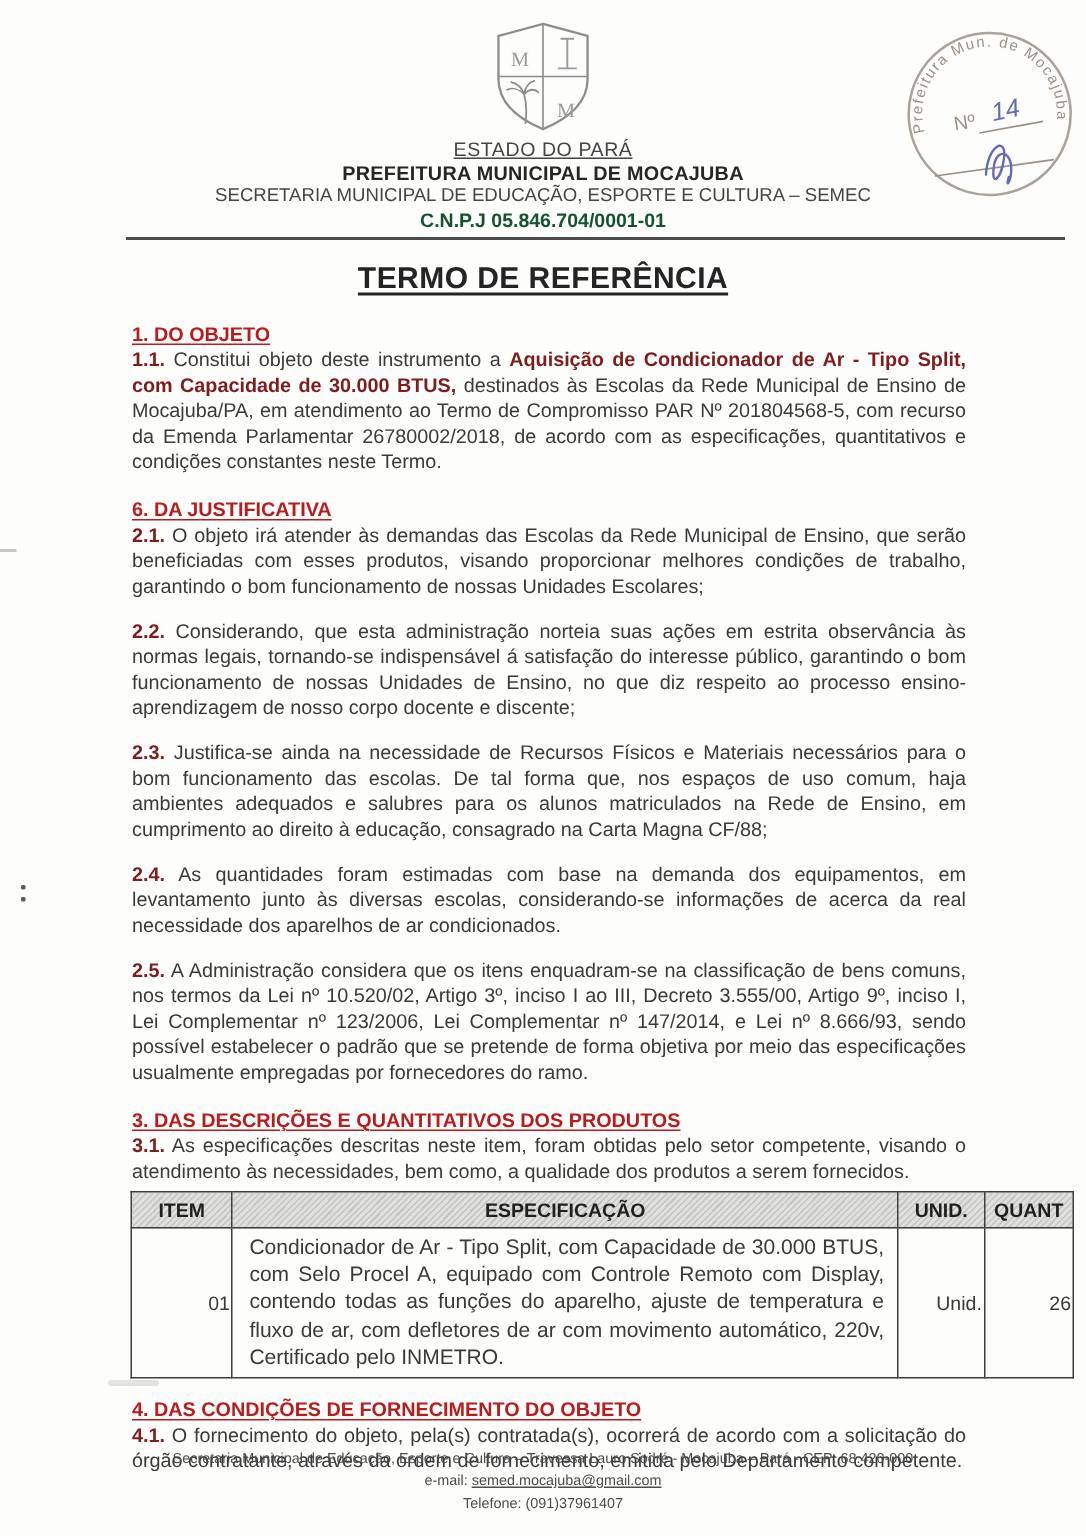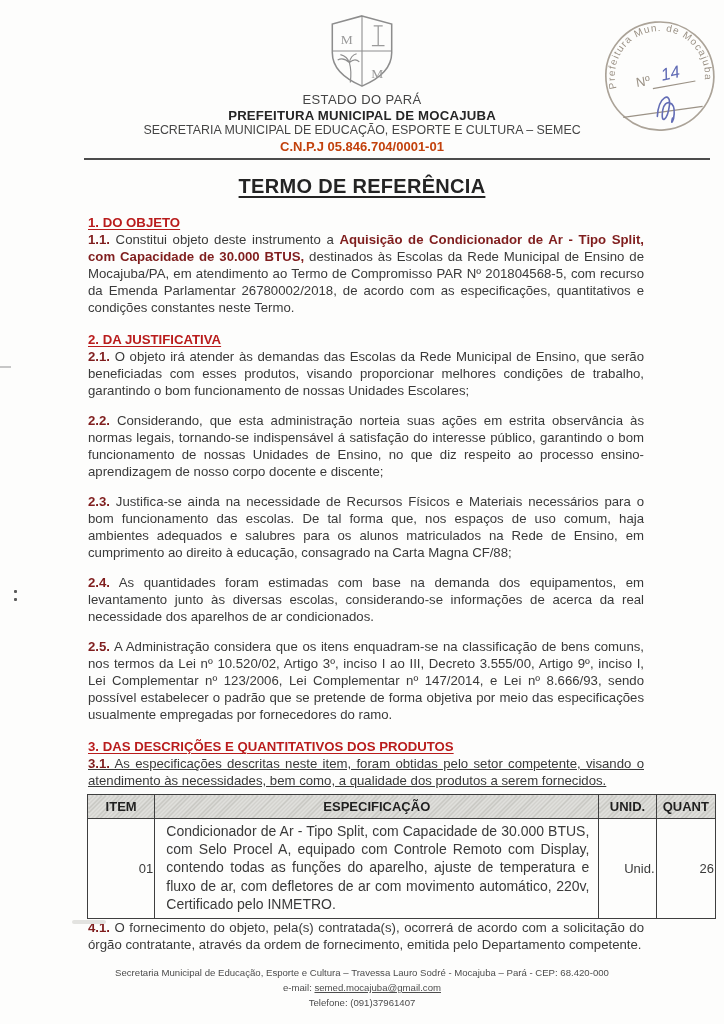--- a/index.html
+++ b/index.html
@@ -5,24 +5,24 @@
   html,body{margin:0;padding:0;background:#e8e8e8;}
   .page{
     position:relative;width:724px;height:1024px;margin:0 auto;
     background:#fdfdfc;overflow:hidden;
     font-family:"Liberation Sans","DejaVu Sans",sans-serif;
     color:#3a3a3a;
   }
   
   .letterhead{padding-top:12px;text-align:center;line-height:15.5px;}
   .shield{display:block;margin:0 auto 2px auto;}
-  .h-state{font-size:13px;color:#454545;letter-spacing:.4px;}
+  .h-state{font-size:13px;color:#454545;letter-spacing:.4px;text-decoration:underline;}
   .h-muni{font-size:13.2px;font-weight:bold;color:#262626;letter-spacing:.2px;}
   .h-secr{font-size:12.4px;color:#454545;text-align:center;}
-  .h-cnpj{font-size:13px;font-weight:bold;color:#c2410c;}
+  .h-cnpj{font-size:13px;font-weight:bold;color:#14532d;}
   .rule{margin:4px 14px 0 84px;border-top:2px solid #4c4c4c;height:0;}
   
   .stamp{position:absolute;top:18px;right:6px;transform:rotate(-5deg);opacity:.92;}
   
   .title-wrap{text-align:center;margin-top:15px;}
   .doc-title{
     font-size:20px;font-weight:bold;color:#242424;letter-spacing:.3px;
     text-decoration:underline;text-underline-offset:3px;text-decoration-thickness:1.5px;
   }
   
@@ -105,29 +105,29 @@
 
   <div class="title-wrap">
     <span class="doc-title">TERMO DE REFERÊNCIA</span>
   </div>
 
   <div class="doc-body">
 
     <div class="sec-heading first">1. DO OBJETO</div>
     <p class="para"><b>1.1.</b><span> Constitui objeto deste instrumento a </span><b>Aquisição de Condicionador de Ar - Tipo Split, com Capacidade de 30.000 BTUS,</b><span> destinados às Escolas da Rede Municipal de Ensino de Mocajuba/PA, em atendimento ao Termo de Compromisso PAR Nº 201804568-5, com recurso da Emenda Parlamentar 26780002/2018, de acordo com as especificações, quantitativos e condições constantes neste Termo.</span></p>
 
-    <div class="sec-heading">2. DA JUSTIFICATIVA</div>
+    <div class="sec-heading">6. DA JUSTIFICATIVA</div>
     <p class="para"><b>2.1.</b><span> O objeto irá atender às demandas das Escolas da Rede Municipal de Ensino, que serão beneficiadas com esses produtos, visando proporcionar melhores condições de trabalho, garantindo o bom funcionamento de nossas Unidades Escolares;</span></p>
     <p class="para"><b>2.2.</b><span> Considerando, que esta administração norteia suas ações em estrita observância às normas legais, tornando-se indispensável á satisfação do interesse público, garantindo o bom funcionamento de nossas Unidades de Ensino, no que diz respeito ao processo ensino-aprendizagem de nosso corpo docente e discente;</span></p>
     <p class="para"><b>2.3.</b><span> Justifica-se ainda na necessidade de Recursos Físicos e Materiais necessários para o bom funcionamento das escolas. De tal forma que, nos espaços de uso comum, haja ambientes adequados e salubres para os alunos matriculados na Rede de Ensino, em cumprimento ao direito à educação, consagrado na Carta Magna CF/88;</span></p>
     <p class="para"><b>2.4.</b><span> As quantidades foram estimadas com base na demanda dos equipamentos, em levantamento junto às diversas escolas, considerando-se informações de acerca da real necessidade dos aparelhos de ar condicionados.</span></p>
     <p class="para"><b>2.5.</b><span> A Administração considera que os itens enquadram-se na classificação de bens comuns, nos termos da Lei nº 10.520/02, Artigo 3º, inciso I ao III, Decreto 3.555/00, Artigo 9º, inciso I, Lei Complementar nº 123/2006, Lei Complementar nº 147/2014, e Lei nº 8.666/93, sendo possível estabelecer o padrão que se pretende de forma objetiva por meio das especificações usualmente empregadas por fornecedores do ramo.</span></p>
 
     <div class="sec-heading">3. DAS DESCRIÇÕES E QUANTITATIVOS DOS PRODUTOS</div>
-    <p class="para" style="margin-bottom:0;text-decoration:underline;"><b>3.1.</b><span> As especificações descritas neste item, foram obtidas pelo setor competente, visando o atendimento às necessidades, bem como, a qualidade dos produtos a serem fornecidos.</span></p>
+    <p class="para" style="margin-bottom:0;"><b>3.1.</b><span> As especificações descritas neste item, foram obtidas pelo setor competente, visando o atendimento às necessidades, bem como, a qualidade dos produtos a serem fornecidos.</span></p>
 
     <table class="products">
       <colgroup>
           <col style="width:60px">
           <col style="width:396px">
           <col style="width:51px">
           <col style="width:53px">
         </colgroup>
       <thead>
         <tr>
@@ -140,20 +140,21 @@
       <tbody>
         <tr>
           <td class="c-item">01</td>
           <td class="c-spec">Condicionador de Ar - Tipo Split, com Capacidade de 30.000 BTUS, com Selo Procel A, equipado com Controle Remoto com Display, contendo todas as funções do aparelho, ajuste de temperatura e fluxo de ar, com defletores de ar com movimento automático, 220v, Certificado pelo INMETRO.</td>
           <td class="c-unit">Unid.</td>
           <td class="c-qty">26</td>
         </tr>
       </tbody>
     </table>
 
+    <div class="sec-heading after-table">4. DAS CONDIÇÕES DE FORNECIMENTO DO OBJETO</div>
     <p class="para"><b>4.1.</b><span> O fornecimento do objeto, pela(s) contratada(s), ocorrerá de acordo com a solicitação do órgão contratante, através da ordem de fornecimento, emitida pelo Departamento competente.</span></p>
 
   </div>
 
   <div class="footer">
     <div>Secretaria Municipal de Educação, Esporte e Cultura – Travessa Lauro Sodré - Mocajuba – Pará - CEP: 68.420-000</div>
     <div><span>e-mail: </span><span class="email">semed.mocajuba@gmail.com</span></div>
     <div>Telefone: (091)37961407</div>
   </div>
 

